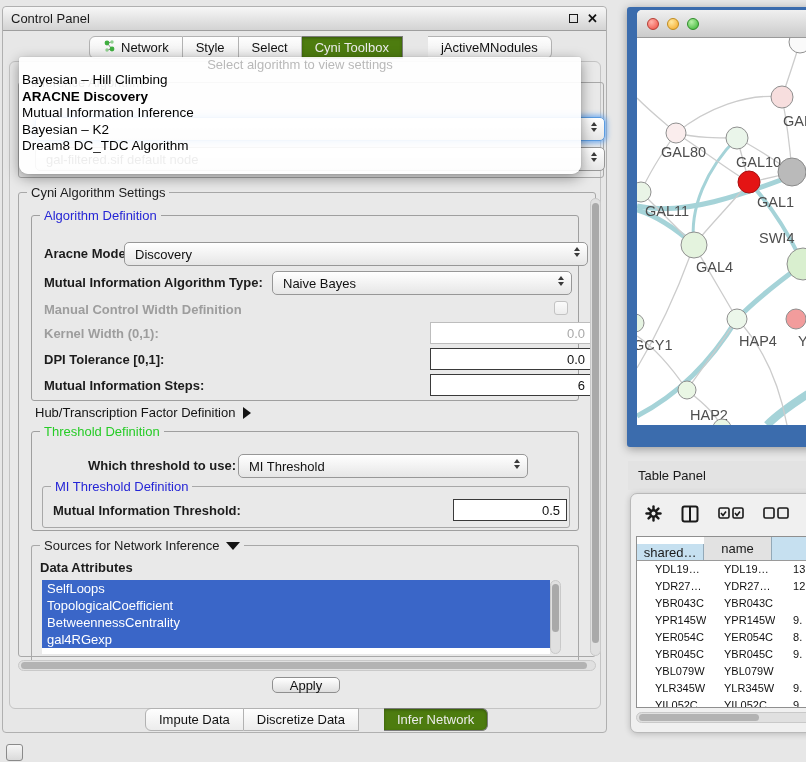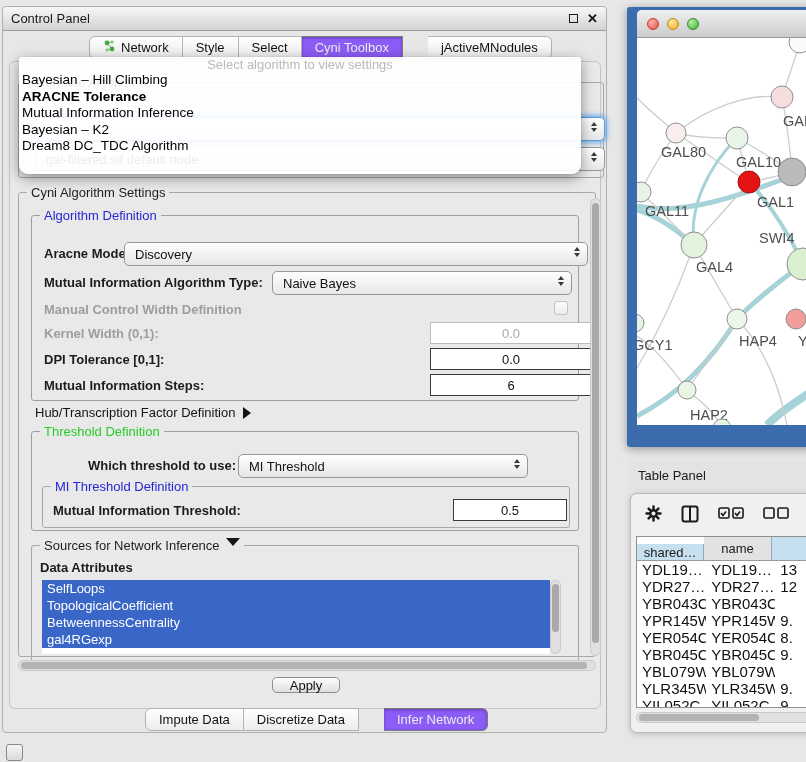--- a/index.html
+++ b/index.html
@@ -17,21 +17,21 @@
   .cp-win-icons { margin-left:auto; display:flex; align-items:center; gap:9px; }
   .float-icon { width:9px; height:9px; border:1.5px solid #1a1a1a; display:inline-block; }
   .close-icon { font-size:13px; font-weight:bold; color:#111; line-height:1; }
 
   .tabbar { position:absolute; display:flex; }
   .tab { padding:3px 13px; height:23px; display:flex; align-items:center; gap:5px;
          background:linear-gradient(#fefefe,#ececec); border:1px solid #b2b2b2; border-left:none;
          font-size:13px; color:#111; white-space:nowrap; }
   .tab:first-child { border-left:1px solid #b2b2b2; border-radius:6px 0 0 6px; }
   .tab:last-child { border-radius:0 6px 6px 0;margin-left:25px; }
-  .tab.sel { background:#8b5cf6; color:#ececec; border-color:#7c7c7c; box-shadow:inset 0 1px 3px rgba(0,0,0,.3); }
+  .tab.sel { background:#4d7c0f; color:#ececec; border-color:#7c7c7c; box-shadow:inset 0 1px 3px rgba(0,0,0,.3); }
 
   .inner-panel { position:absolute; left:6px; top:54px; width:592px; height:648px;
                  background:#e9e9e9; border:1px solid #c4c4c4; border-radius:6px; }
 
   .group { position:absolute; border:1px solid #a8a8a8; border-radius:3px; }
   .glabel { position:absolute; top:-8px; left:8px; background:#e9e9e9; padding:0 4px;
             font-size:13px; line-height:15px; white-space:nowrap; }
   .glabel.black { color:#1c1c1c; }
   .glabel.blue  { color:#2525d6; }
   .glabel.green { color:#27cc27; }
@@ -42,21 +42,21 @@
   .combo { position:absolute; height:24px; background:linear-gradient(#ffffff,#e6e6e6);
            border:1px solid #979797; border-radius:5px; display:flex; align-items:center;
            padding:0 22px 0 10px; font-size:13px; color:#111; }
   .combo .stepper { position:absolute; right:7px; top:4px; display:flex; flex-direction:column; gap:2px; }
   .stepper i { display:block; width:0; height:0; border-left:3.5px solid transparent; border-right:3.5px solid transparent; }
   .stepper .up { border-bottom:4.5px solid #3a3a3a; }
   .stepper .dn { border-top:4.5px solid #3a3a3a; }
   .combo.focus { border-color:#5a9be0; box-shadow:0 0 5px 2px rgba(100,165,240,.85); }
 
   .tfield { position:absolute; height:22px; background:#fff; border:1px solid #3a3a3a;
-            font-size:13px; text-align:center; padding:0 6px; font-family:"Liberation Sans",sans-serif; color:#111; }
+            font-size:13px; text-align:right; padding:0 6px; font-family:"Liberation Sans",sans-serif; color:#111; }
   .tfield.dis { border-color:#bdbdbd; color:#a9a9a9; }
   .cbox { position:absolute; width:14px; height:14px; border:1px solid #c3c3c3; border-radius:3px;
           background:linear-gradient(#fbfbfb,#ededed); }
 
   .vscroll { position:absolute; width:11px; background:#e0e0e0; border:1px solid #c9c9c9; border-radius:6px; }
   .vscroll .thumb { position:absolute; left:1px; right:1px; background:#a9a9a9; border-radius:5px; }
   .hscroll { position:absolute; height:11px; background:#e0e0e0; border:1px solid #c9c9c9; border-radius:6px; }
   .hscroll .thumb { position:absolute; top:1px; bottom:1px; background:#b3b3b3; border-radius:5px; }
 
   .attr-list { position:absolute; background:#fff; overflow:hidden; }
@@ -99,21 +99,21 @@
   .table-window { position:absolute; left:630px; top:493px; width:200px; height:240px;
                   background:#f0f0f0; border:1px solid #b9b9b9; border-radius:7px;
                   box-shadow:0 1px 6px rgba(0,0,0,.2); }
   .tbl-toolbar { position:absolute; left:14px; top:8px; height:26px; display:flex; align-items:center; gap:19px; }
   .tbl { position:absolute; left:5px; top:42px; width:195px; height:172px; background:#fff;
          border:1px solid #8f8f8f; overflow:hidden; }
   .tbl-header { display:flex; height:24px; border-bottom:1px solid #9a9a9a; }
   .th { font-size:13px; display:flex; align-items:center; justify-content:center;
         border-right:1px solid #93a9b8; color:#1a1a1a; overflow:hidden; }
   .tbl-row { display:flex; height:17px; }
-  .td { font-size:15px; line-height:17px; padding-left:5px; color:#111; overflow:hidden; white-space:nowrap; }
+  .td { font-size:11px; line-height:17px; padding-left:18px; color:#111; overflow:hidden; white-space:nowrap; }
 
   .mini-dock-icon { position:absolute; left:6px; top:744px; width:17px; height:17px;
                     border:1px solid #8a8a8a; border-radius:3px; background:linear-gradient(#f6f6f6,#dadada); }
 </style>
 </head>
 <body>
 
 <div class="control-panel">
 
   <div class="cp-titlebar">
@@ -228,21 +228,21 @@
         </div>
 
         <div class="group" style="left:10px; top:54px; width:528px; height:42px; border-color:#a8a8a8;">
           <span class="glabel blue">MI Threshold Definition</span>
           <span class="flabel" style="left:10px; top:16px;">Mutual Information Threshold:</span>
           <input class="tfield" style="left: 410px; top: 12px; width: 114px;" readonly="" value="0.5">
         </div>
       </div>
 
       <div class="group" style="left:12px; top:352px; width:548px; height:118px; border-bottom:none;">
-        <span class="glabel black" style="display:flex; align-items:flex-start;">
+        <span class="glabel black" style="display:flex; align-items:center;">
           <span>Sources for Network Inference</span>
           <span class="tri-down"></span>
         </span>
         <span class="flabel" style="left:8px; top:14px;">Data Attributes</span>
         <div class="attr-list" id="attr-list" style="left:10px; top:34px; width:508px; height:74px;">
             <div class="attr-item" style="background: rgb(58, 102, 200);">SelfLoops</div>
             <div class="attr-item" style="background: rgb(58, 102, 200);">TopologicalCoefficient</div>
             <div class="attr-item" style="background: rgb(58, 102, 200);">BetweennessCentrality</div>
             <div class="attr-item" style="background: rgb(58, 102, 200);">gal4RGexp</div>
           </div>
@@ -271,21 +271,21 @@
       </div>
       <div class="tab sel">
         <span>Infer Network</span>
       </div>
     </div>
 
   <div class="dropdown">
     <div class="dd-placeholder">Select algorithm to view settings</div>
     <div id="dd-items">
         <div class="dd-item">Bayesian – Hill Climbing</div>
-        <div class="dd-item bold">ARACNE Tolerance</div>
+        <div class="dd-item bold">ARACNE Discovery</div>
         <div class="dd-item">Mutual Information Inference</div>
         <div class="dd-item">Bayesian – K2</div>
         <div class="dd-item">Dream8 DC_TDC Algorithm</div>
       </div>
   </div>
 </div>
 
 <div class="mini-dock-icon"></div>
 
 <div class="net-frame">

